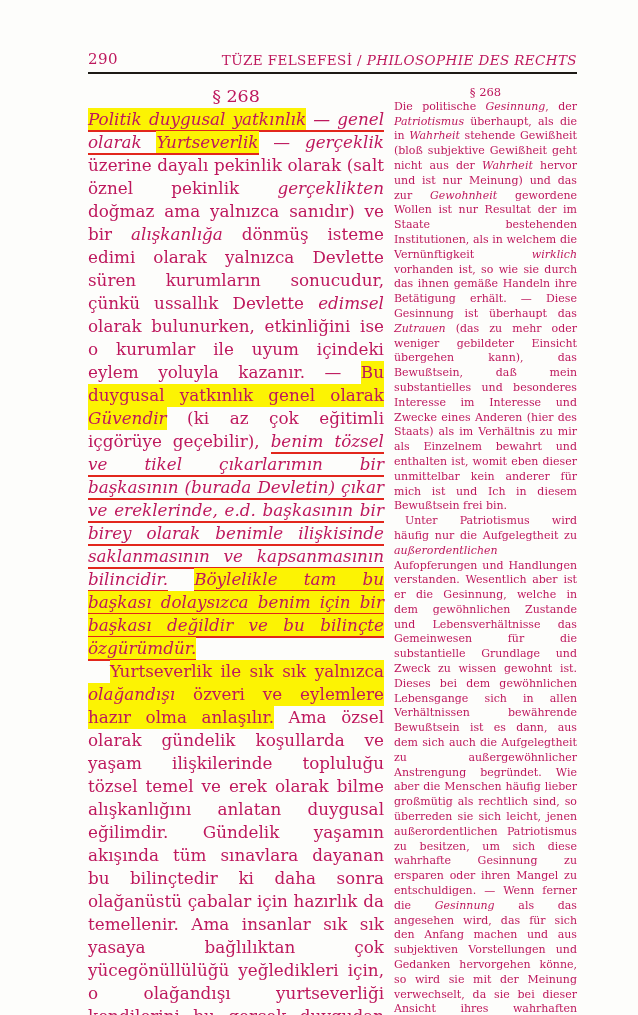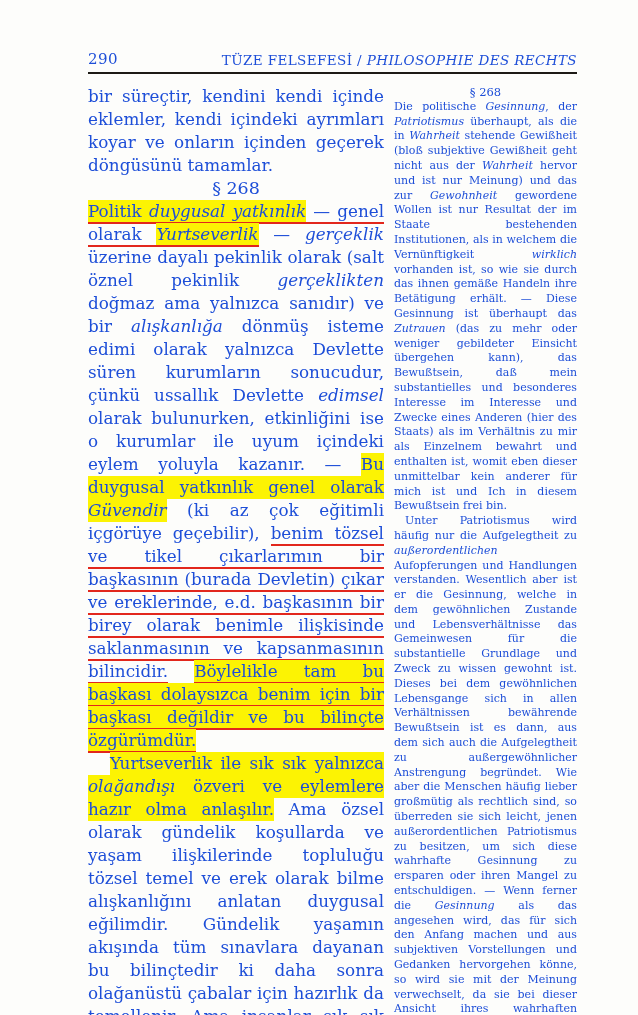--- a/index.html
+++ b/index.html
@@ -1,54 +1,53 @@
 <!DOCTYPE html>
 <html><head>
 <meta charset="utf-8">
 <style>
   html,body { margin:0; padding:0; background:#e8e8e6; }
   .page {
     position:relative; width:638px; height:1015px; margin:0 auto;
-    background:#fdfdfb; color:#1d4ed8; overflow:hidden;
+    background:#fdfdfb; color:#be185d; overflow:hidden;
     font-family:"DejaVu Serif","Liberation Serif",serif;
   }
   .header {
     margin:50px 61px 0 88px;
     display:flex; justify-content:space-between; align-items:flex-end;
     border-bottom:2px solid #1d1a15; padding-bottom:4px;
   }
   .page-number { font-size:15px; letter-spacing:0.5px; }
   .running-title { font-size:13.5px; letter-spacing:0.4px; white-space:nowrap; }
   .running-title .it { font-style:italic; }
   .cols { display:flex; margin:11px 61px 0 88px; gap:10px; }
   .col-left  { width:296px; flex:none; font-size:16.8px; line-height:23px; text-align:justify; }
   .col-right { flex:1; font-size:11px; line-height:14.8px; text-align:justify; }
   .col-left p, .col-right p { margin:0; }
   .section-heading-left  { text-align:center; font-size:17.5px; margin:15px 0 10px; line-height:23px; }
   .section-heading-right { text-align:center; font-size:11.5px; margin:19px 0 12px; }
   .indent-left  { text-indent:22px; }
   .indent-right { text-indent:11px; }
   .it { font-style:italic; }
   .hl { background:#fcf303; padding:1px 0 2px; }
-  .ul { border-bottom:2.5px solid #e2271c; padding-bottom:0.5px; }
+  .ul { border-bottom:2.5px solid #e2271c; padding-bottom:0.5px;font-style:italic; }
 </style>
 </head>
 <body>
 
 <div class="page">
 
   <div class="header">
     <span class="page-number">290</span>
     <span class="running-title"><span>TÜZE FELSEFESİ</span><span> / </span><span class="it">PHILOSOPHIE DES RECHTS</span></span>
   </div>
 
   <div class="cols">
 
     <div class="col-left">
-      <p><span>bir süreçtir, kendini kendi içinde eklemler, kendi içindeki ayrımları koyar ve onların içinden geçerek döngüsünü tamamlar.</span></p>
       <p class="section-heading-left">§ 268</p>
       <p><span class="hl ul">Politik </span><span class="it hl ul">duygusal yatkınlık</span><span class="ul"> — genel olarak </span><span class="it hl ul">Yurtseverlik</span><span> — </span><span class="it">gerçeklik</span><span> üzerine dayalı pekinlik olarak (salt öznel pekinlik </span><span class="it">gerçeklikten</span><span> doğmaz ama yalnızca sanıdır) ve bir </span><span class="it">alışkanlığa</span><span> dönmüş isteme edimi olarak yalnızca Devlette süren kurumların sonucudur, çünkü ussallık Devlette </span><span class="it">edimsel</span><span> olarak bulunurken, etkinliğini ise o kurumlar ile uyum içindeki eylem yoluyla kazanır. — </span><span class="hl">Bu duygusal yatkınlık genel olarak </span><span class="it hl">Güvendir</span><span> (ki az çok eğitimli içgörüye geçebilir), </span><span class="ul">benim tözsel ve tikel çıkarlarımın bir başkasının (burada Devletin) çıkar ve ereklerinde, e.d. başkasının bir birey olarak benimle ilişkisinde saklanmasının ve kapsanmasının bilincidir.</span><span> </span><span class="hl ul">Böylelikle tam bu başkası dolaysızca benim için bir başkası değildir ve bu bilinçte özgürümdür.</span></p>
       <p class="indent-left"><span class="hl">Yurtseverlik ile sık sık yalnızca </span><span class="it hl">olağandışı</span><span class="hl"> özveri ve eylemlere hazır olma anlaşılır.</span><span> Ama özsel olarak gündelik koşullarda ve yaşam ilişkilerinde topluluğu tözsel temel ve erek olarak bilme alışkanlığını anlatan duygusal eğilimdir. Gündelik yaşamın akışında tüm sınavlara dayanan bu bilinçtedir ki daha sonra olağanüstü çabalar için hazırlık da temellenir. Ama insanlar sık sık yasaya bağlılıktan çok yücegönüllülüğü yeğledikleri için, o olağandışı yurtseverliği kendilerini bu gerçek duygudan bağışlamak ya da onun eksikliğini bağışlatmak için taşıdıklarına kendilerini kolayca inandırırlar. — Dahası, </span></p>
 
     </div>
 
     <div class="col-right">
       <p class="section-heading-right">§ 268</p>
       <p><span>Die politische </span><span class="it">Gesinnung</span><span>, der </span><span class="it">Patriotismus</span><span> überhaupt, als die in </span><span class="it">Wahrheit</span><span> stehende Gewißheit (bloß subjektive Gewißheit geht nicht aus der </span><span class="it">Wahrheit</span><span> hervor und ist nur Meinung) und das zur </span><span class="it">Gewohnheit</span><span> gewordene Wollen ist nur Resultat der im Staate bestehenden Institutionen, als in welchem die Vernünftigkeit </span><span class="it">wirklich</span><span> vorhanden ist, so wie sie durch das ihnen gemäße Handeln ihre Betätigung erhält. — Diese Gesinnung ist überhaupt das </span><span class="it">Zutrauen</span><span> (das zu mehr oder weniger gebildeter Einsicht übergehen kann), das Bewußtsein, daß mein substantielles und besonderes Interesse im Interesse und Zwecke eines Anderen (hier des Staats) als im Verhältnis zu mir als Einzelnem bewahrt und enthalten ist, womit eben dieser unmittelbar kein anderer für mich ist und Ich in diesem Bewußtsein frei bin.</span></p>
       <p class="indent-right"><span>Unter Patriotismus wird häufig nur die Aufgelegtheit zu </span><span class="it">außerordentlichen</span><span> Aufopferungen und Handlungen verstanden. Wesentlich aber ist er die Gesinnung, welche in dem gewöhnlichen Zustande und Lebensverhältnisse das Gemeinwesen für die substantielle Grundlage und Zweck zu wissen gewohnt ist. Dieses bei dem gewöhnlichen Lebensgange sich in allen Verhältnissen bewährende Bewußtsein ist es dann, aus dem sich auch die Aufgelegtheit zu außergewöhnlicher Anstrengung begründet. Wie aber die Menschen häufig lieber großmütig als rechtlich sind, so überreden sie sich leicht, jenen außerordentlichen Patriotismus zu besitzen, um sich diese wahrhafte Gesinnung zu ersparen oder ihren Mangel zu entschuldigen. — Wenn ferner die </span><span class="it">Gesinnung</span><span> als das angesehen wird, das für sich den Anfang machen und aus subjektiven Vorstellungen und Gedanken hervorgehen könne, so wird sie mit der Meinung verwechselt, da sie bei dieser Ansicht ihres wahrhaften Grundes, der objektiven Realität, entbehrt.</span></p>

